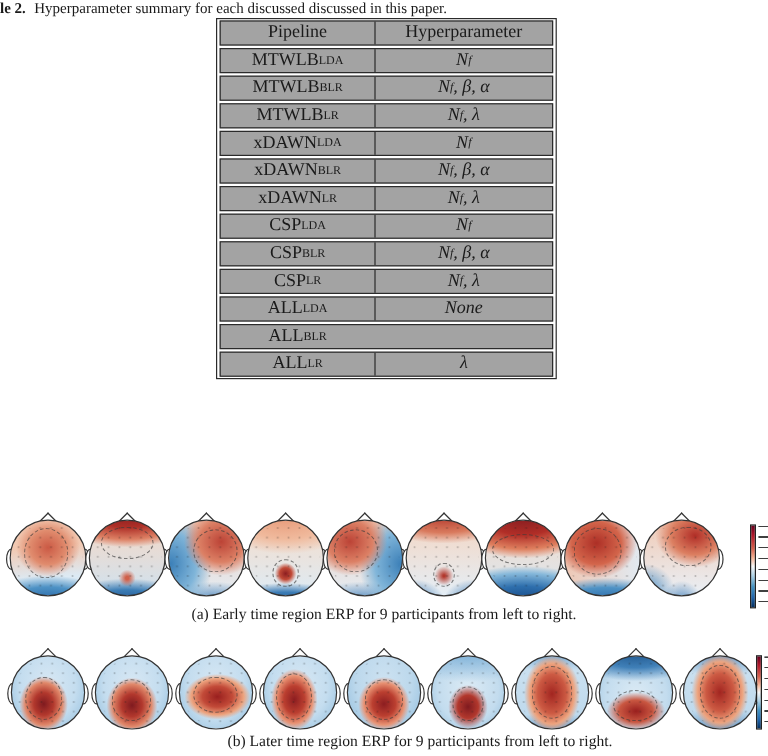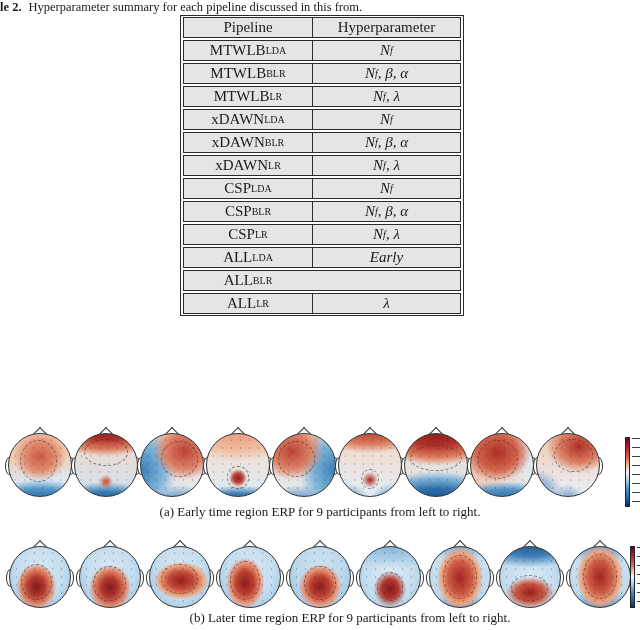--- a/index.html
+++ b/index.html
@@ -11,21 +11,21 @@
   .doc-caption { position:absolute; left:0; top:0; font-size:12.5px; white-space:nowrap; }
   .doc-caption .lbl { font-weight:bold; }
   .doc-caption .txt { margin-left:7px; }
   
   #table-frame {
     position:absolute; left:180px; top:15px; width:284px;
     border:1px solid #2b2b2b; padding:1px 2px; box-sizing:border-box;
   }
   .trow {
     box-sizing:border-box; display:flex; height:21px; margin-bottom:2px;
-    border:1px solid #2b2b2b; background:#e5e5e5;
+    border:1px solid #2b2b2b; background:#a3a3a3;
   }
   .trow:last-child { margin-bottom:0; }
   .cell-p {
     width:128px; display:flex; justify-content:center; align-items:center;
     font-size:15px; line-height:1;
   }
   .cell-h {
     flex:1; border-left:1px solid #2b2b2b; display:flex; justify-content:center;
     align-items:center; font-size:15px; line-height:1; font-style:italic;
   }
@@ -79,21 +79,21 @@
   }
   #caption-a { top:504px; }
   #caption-b { top:610px;padding-left:30px; }
 </style>
 </head>
 <body>
 
 <div id="page">
 
   <div class="doc-caption">
-    <span class="lbl">le 2.</span><span class="txt">Hyperparameter summary for each pipeline discussed in this from.</span>
+    <span class="lbl">le 2.</span><span class="txt">Hyperparameter summary for each discussed discussed in this paper.</span>
   </div>
 
   <div id="table-frame">
     <div class="trow thead">
       <div class="cell-p">Pipeline</div>
       <div class="cell-h">Hyperparameter</div>
     </div>
 
   <div class="trow">
     <div class="cell-p">MTWLB<sub>LDA</sub></div>
@@ -135,21 +135,21 @@
     <div class="cell-h">N<sub>f</sub>, β, α</div>
   </div>
 
   <div class="trow">
     <div class="cell-p">CSP<sub>LR</sub></div>
     <div class="cell-h">N<sub>f</sub>, λ</div>
   </div>
 
   <div class="trow">
     <div class="cell-p">ALL<sub>LDA</sub></div>
-    <div class="cell-h">Early</div>
+    <div class="cell-h">None</div>
   </div>
 
   <div class="trow">
     <div class="cell-p">ALL<sub>BLR</sub></div>
   </div>
 
   <div class="trow">
     <div class="cell-p">ALL<sub>LR</sub></div>
     <div class="cell-h">λ</div>
   </div>

